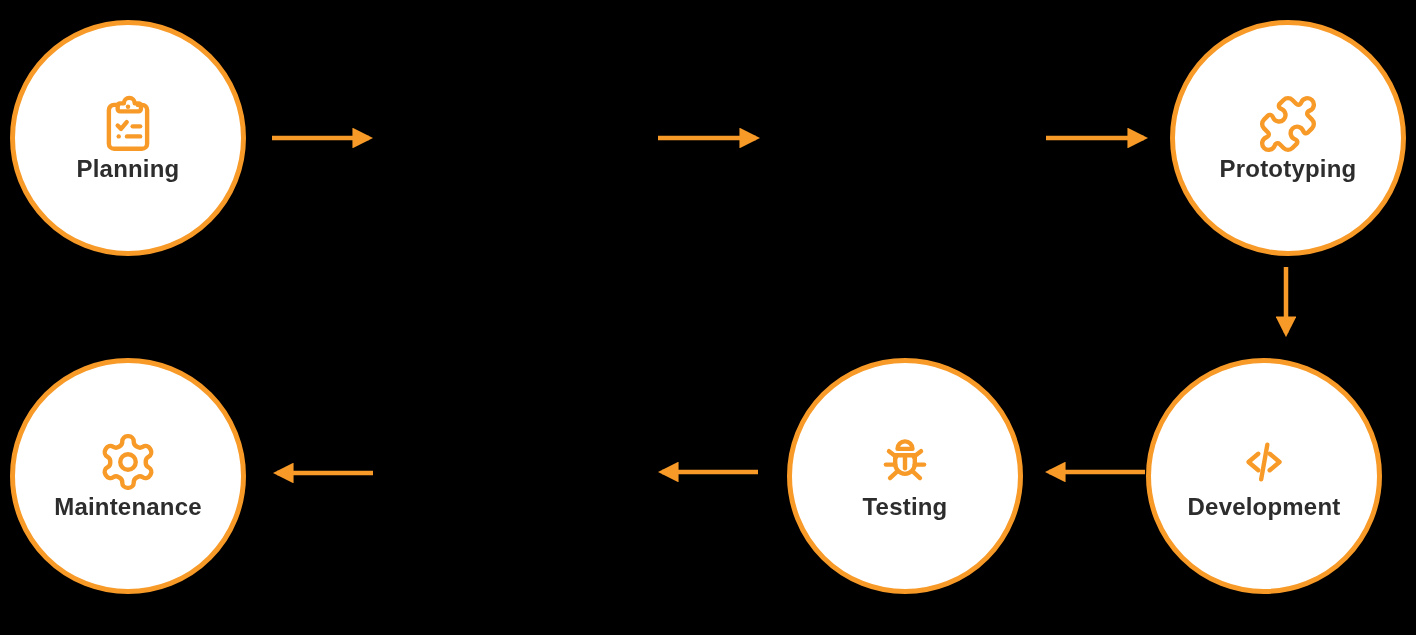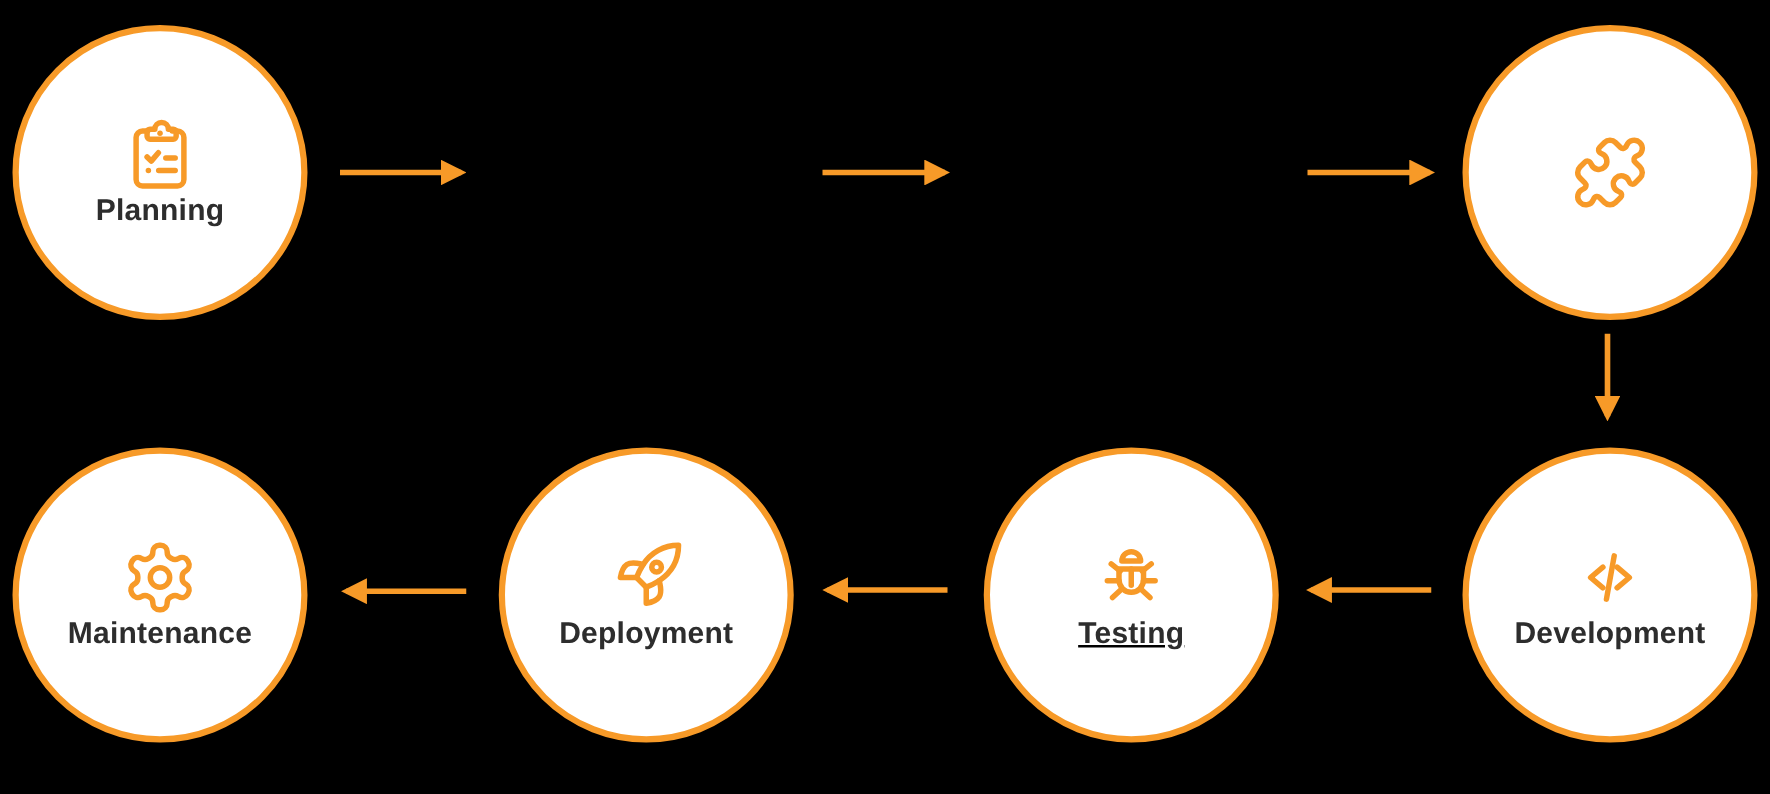--- a/index.html
+++ b/index.html
@@ -20,22 +20,22 @@
     stroke-linecap:round; stroke-linejoin:round;
   }
   .stage .label {
     font-size:24px; font-weight:600; color:var(--label);
     letter-spacing:.2px; white-space:nowrap;
   }
   .pos-planning     { left:10px;   top:20px;  }
   .pos-requirements { left:399px;  top:20px;  }
   .pos-design       { left:787px;  top:20px;  }
   .pos-prototyping  { left:1170px; top:20px;  }
-  .pos-development  { left:1170px; top:358px; }
-  .pos-testing      { left:787px;  top:358px;text-decoration:underline; }
+  .pos-development  { left:1146px; top:358px; }
+  .pos-testing      { left:787px;  top:358px; }
   .pos-deployment   { left:399px;  top:358px; }
   .pos-maintenance  { left:10px;   top:358px;align-items:center; }
   .arrows { position:absolute; left:0; top:0; width:1416px; height:635px; pointer-events:none; }
   .arrows line { stroke:var(--accent); stroke-width:4.5; }
 </style>
 </head>
 <body>
 
 <div class="canvas">
 
@@ -70,20 +70,21 @@
   </div>
 
 
 
   <div class="stage pos-prototyping">
     <span class="icon">
       <svg viewBox="0 0 24 24">
         <path d="M19.439 7.85c-.049.322.059.648.289.878l1.568 1.568c.47.47.706 1.087.706 1.704s-.235 1.233-.706 1.704l-1.611 1.611a.98.98 0 0 1-.837.276c-.47-.07-.802-.48-.968-.925a2.501 2.501 0 1 0-3.214 3.214c.446.166.855.497.925.968a.979.979 0 0 1-.276.837l-1.61 1.61a2.404 2.404 0 0 1-1.705.707 2.402 2.402 0 0 1-1.704-.706l-1.568-1.568a1.026 1.026 0 0 0-.877-.29c-.493.074-.84.504-1.02.968a2.5 2.5 0 1 1-3.237-3.237c.464-.18.894-.527.967-1.02a1.026 1.026 0 0 0-.289-.877l-1.568-1.568A2.402 2.402 0 0 1 1.998 12c0-.617.236-1.234.706-1.704L4.23 8.77c.24-.24.581-.353.917-.303.515.077.877.528 1.073 1.01a2.5 2.5 0 1 0 3.259-3.259c-.482-.196-.933-.558-1.01-1.073-.05-.336.062-.676.303-.917l1.525-1.525A2.402 2.402 0 0 1 12 1.998c.617 0 1.234.236 1.704.706l1.568 1.568c.23.23.556.338.877.29.493-.074.84-.504 1.02-.968a2.5 2.5 0 1 1 3.237 3.237c-.464.18-.894.527-.967 1.02Z"></path>
       </svg>
     </span>
+    <span class="label">Prototyping</span>
   </div>
 
   <div class="stage pos-development">
     <span class="icon">
       <svg viewBox="0 0 24 24">
         <path d="M9.8 8.8 6 12l3.8 3.2"></path>
         <path d="M14.2 8.8 18 12l-3.8 3.2"></path>
         <path d="M13.3 5.3 10.9 18.7"></path>
       </svg>
     </span>
@@ -100,31 +101,20 @@
         <path d="M15.8 13h3.6"></path>
         <path d="m8.6 10-2.8-2.2"></path>
         <path d="m15.4 10 2.8-2.2"></path>
         <path d="m8.8 15.8-2.6 2.4"></path>
         <path d="m15.2 15.8 2.6 2.4"></path>
       </svg>
     </span>
     <span class="label">Testing</span>
   </div>
 
-  <div class="stage pos-deployment">
-    <span class="icon">
-      <svg viewBox="0 0 24 24">
-        <path d="m12 15-3-3a22 22 0 0 1 2-3.95A12.88 12.88 0 0 1 22 2c0 2.72-.78 7.5-6 11a22.35 22.35 0 0 1-4 2z"></path>
-        <path d="M9 12H4s.55-3.03 2-4c1.62-1.08 5 0 5 0"></path>
-        <path d="M12 15v5s3.03-.55 4-2c1.08-1.62 0-5 0-5"></path>
-        <circle cx="15.2" cy="8.8" r="1.5"></circle>
-      </svg>
-    </span>
-    <span class="label">Deployment</span>
-  </div>
 
   <div class="stage pos-maintenance">
     <span class="icon">
       <svg viewBox="0 0 24 24">
         <path d="M12.22 2h-.44a2 2 0 0 0-2 2v.18a2 2 0 0 1-1 1.73l-.43.25a2 2 0 0 1-2 0l-.15-.08a2 2 0 0 0-2.73.73l-.22.38a2 2 0 0 0 .73 2.73l.15.1a2 2 0 0 1 1 1.72v.51a2 2 0 0 1-1 1.74l-.15.09a2 2 0 0 0-.73 2.73l.22.38a2 2 0 0 0 2.73.73l.15-.08a2 2 0 0 1 2 0l.43.25a2 2 0 0 1 1 1.73V20a2 2 0 0 0 2 2h.44a2 2 0 0 0 2-2v-.18a2 2 0 0 1 1-1.73l.43-.25a2 2 0 0 1 2 0l.15.08a2 2 0 0 0 2.73-.73l.22-.39a2 2 0 0 0-.73-2.73l-.15-.08a2 2 0 0 1-1-1.74v-.5a2 2 0 0 1 1-1.74l.15-.09a2 2 0 0 0 .73-2.73l-.22-.38a2 2 0 0 0-2.73-.73l-.15.08a2 2 0 0 1-2 0l-.43-.25a2 2 0 0 1-1-1.73V4a2 2 0 0 0-2-2z"></path>
         <circle cx="12" cy="12" r="3"></circle>
       </svg>
     </span>
     <span class="label">Maintenance</span>
   </div>

